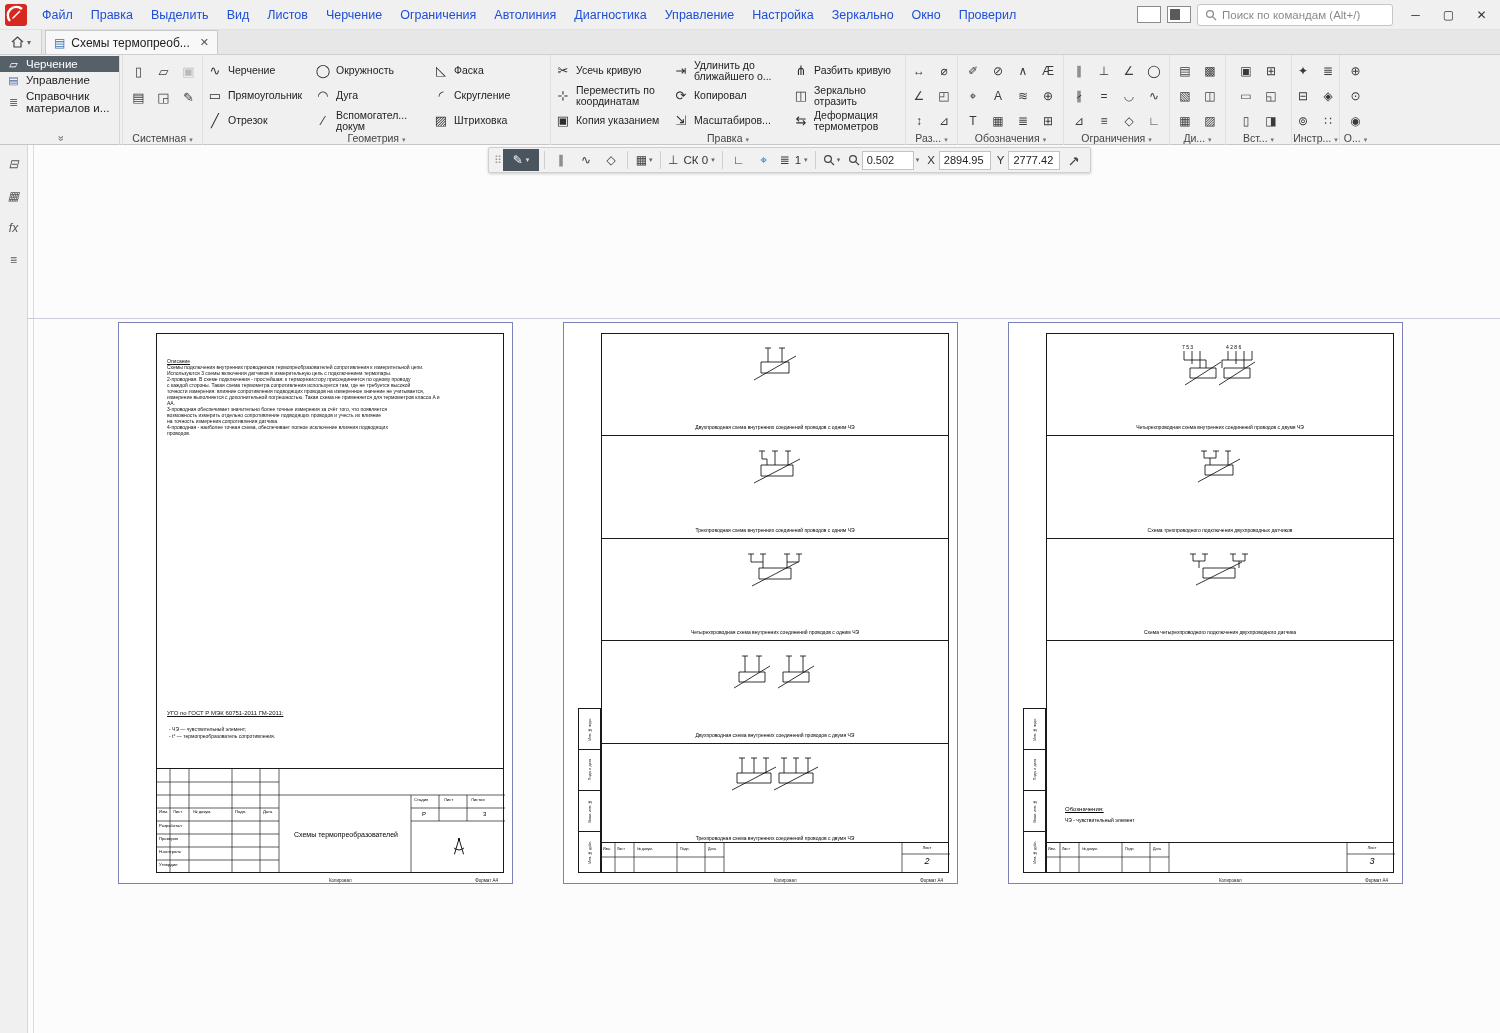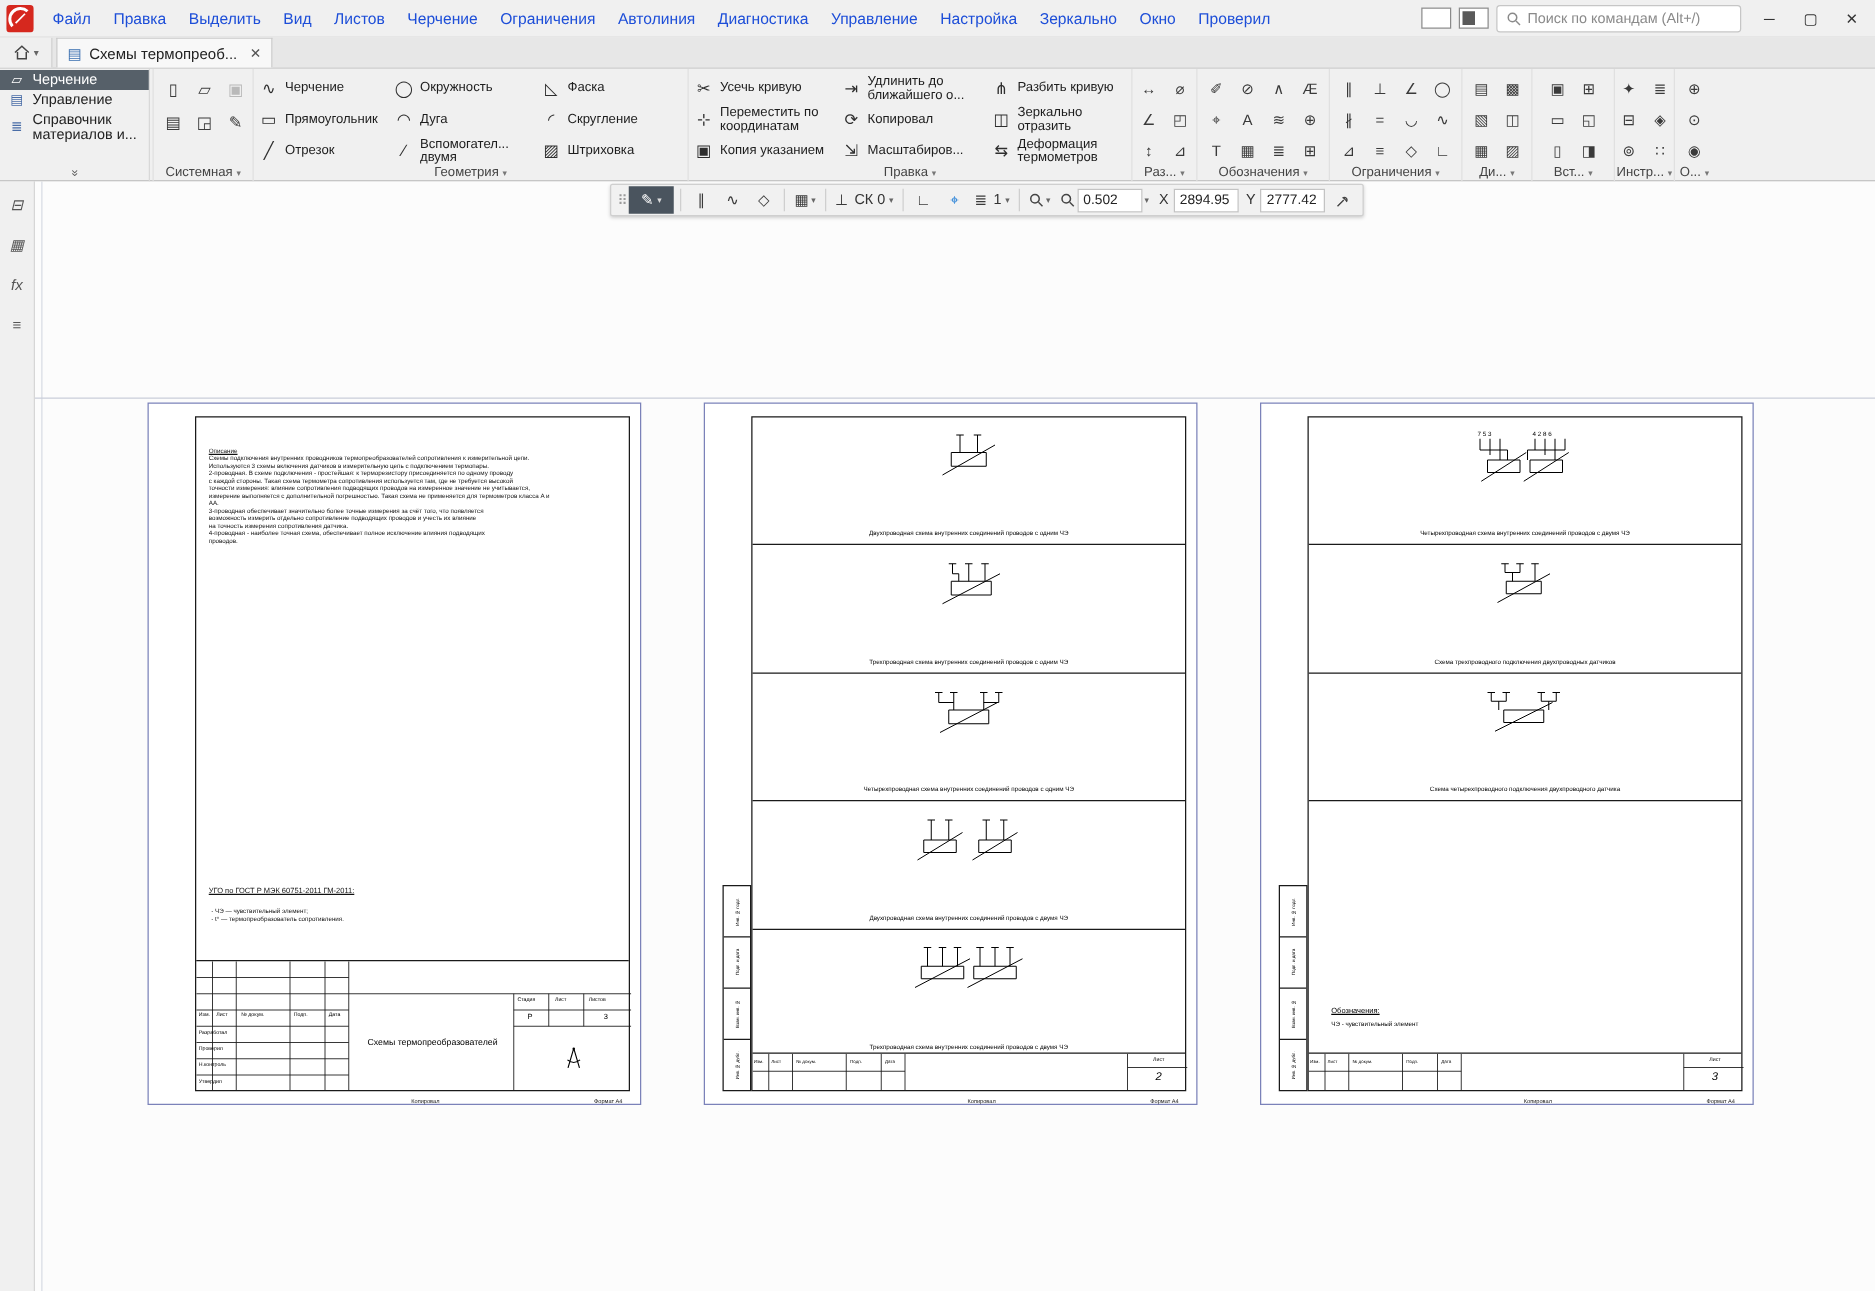--- a/index.html
+++ b/index.html
@@ -230,21 +230,21 @@
         <div class="tool">
         <span class="tool-ico">◜</span>
         <span class="tool-label">Скругление</span>
       </div>
         <div class="tool">
         <span class="tool-ico">╱</span>
         <span class="tool-label">Отрезок</span>
       </div>
         <div class="tool">
         <span class="tool-ico">∕</span>
-        <span class="tool-label">Вспомогател... двумя</span>
+        <span class="tool-label">Вспомогател... докум</span>
       </div>
         <div class="tool">
         <span class="tool-ico">▨</span>
         <span class="tool-label">Штриховка</span>
       </div>
       </div>
     <div class="group-label">Геометрия</div>
   </div>
 
   <div class="group" style="left:550px;width:355px;">

